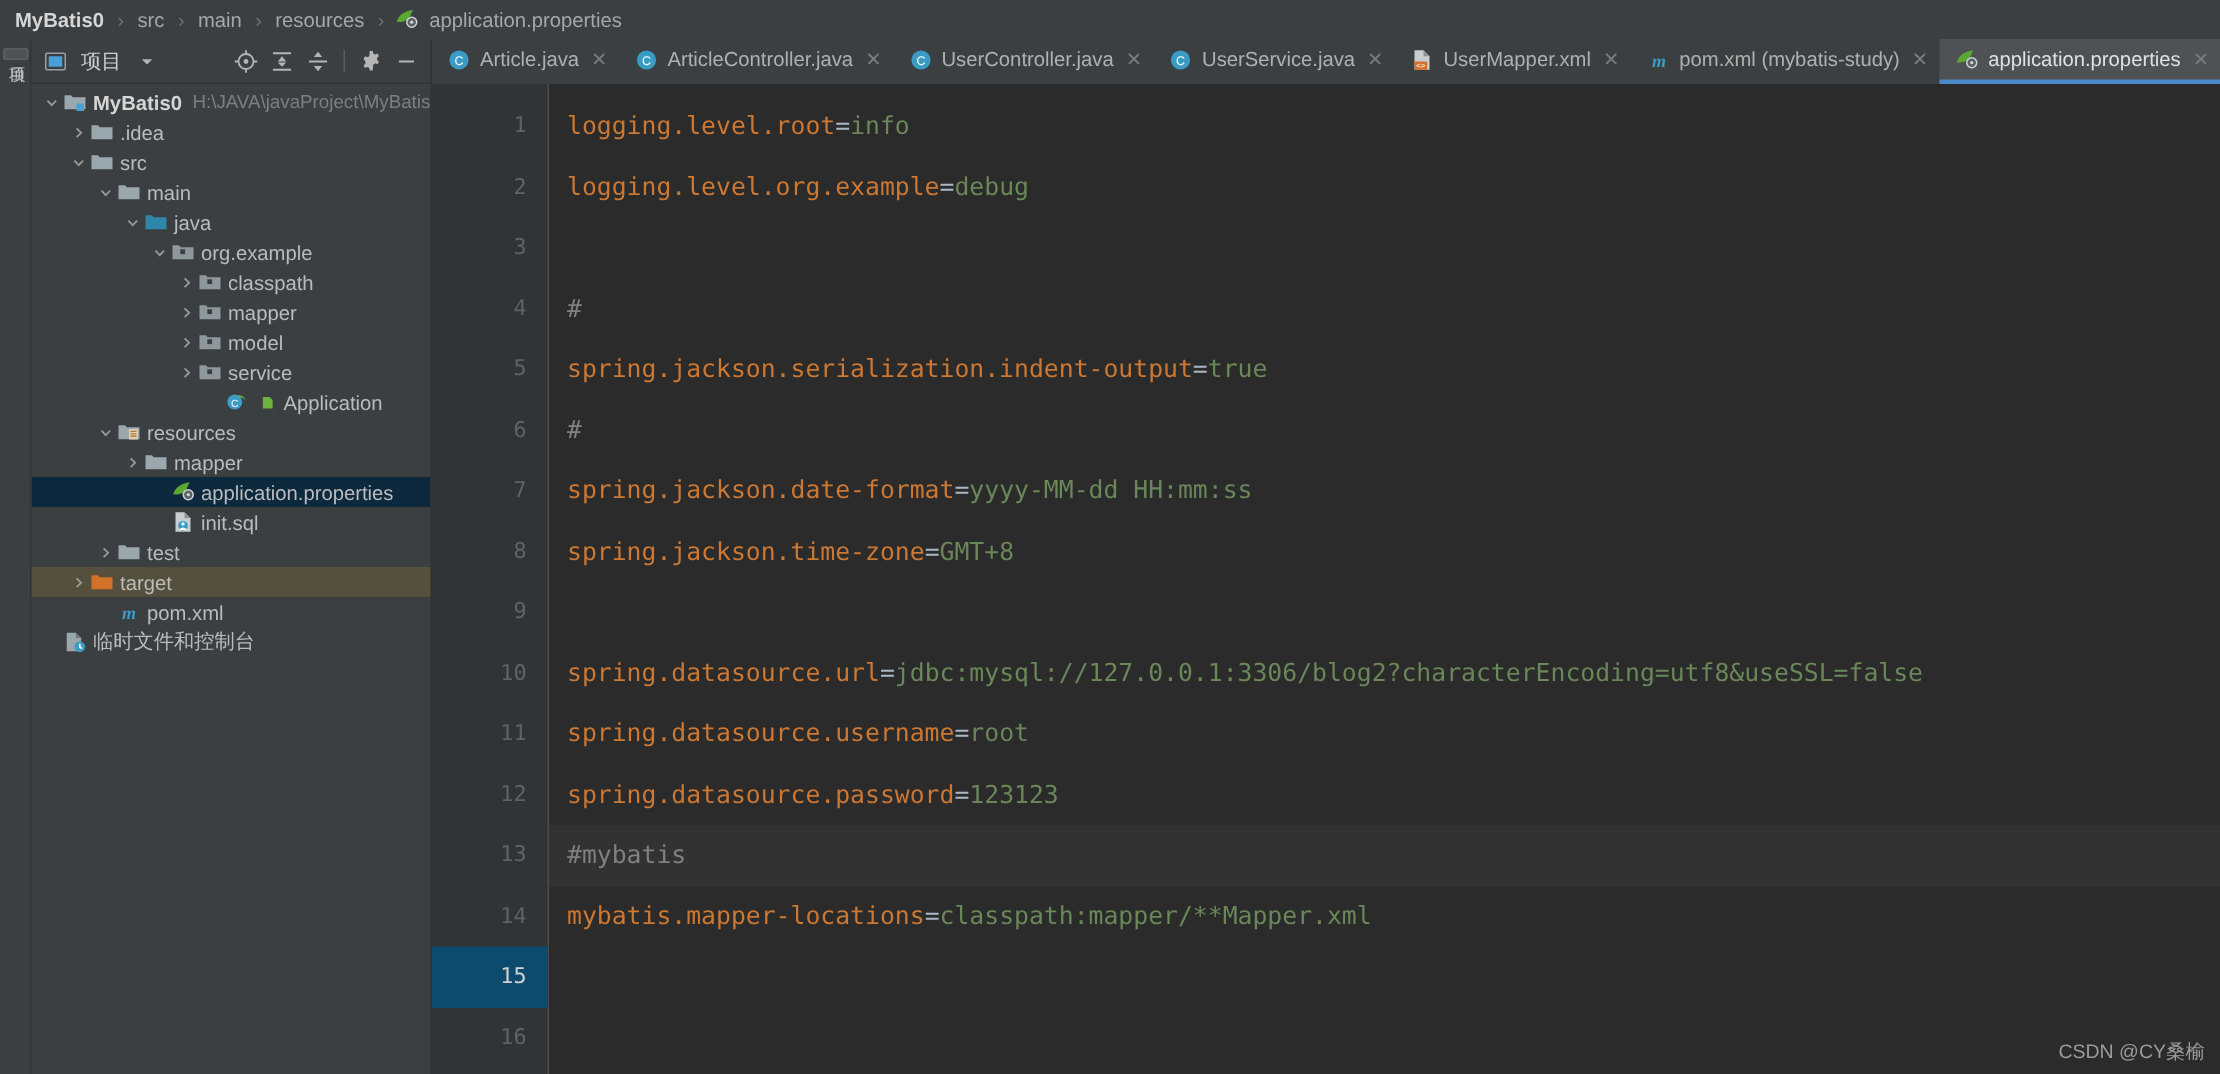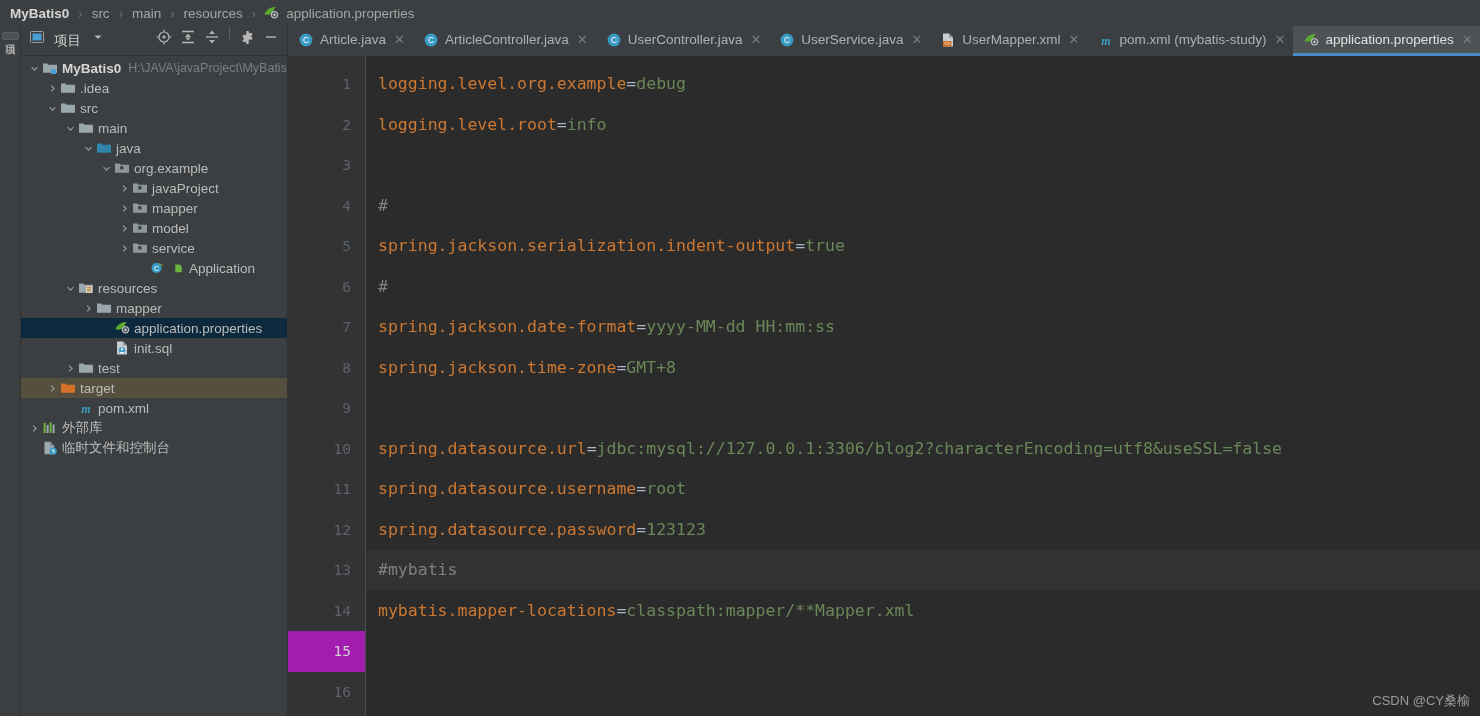--- a/index.html
+++ b/index.html
@@ -55,20 +55,21 @@
   #project-panel {
     width: 267px;
     background: #3c3f41;
     display: flex;
     flex-direction: column;
     border-right: 1px solid #323232;
   }
   #project-toolbar {
     height: 30px;
     display: flex;
+    align-items: center;
     padding: 0 5px;
     gap: 2px;
     border-bottom: 1px solid #323232;
   }
   #project-toolbar .tb-label {
     display: flex; align-items: center; gap: 6px;
     font-size: 13.5px; color: #cfcfcf; padding: 0 4px;
   }
   #project-toolbar .icon-btn {
     width: 22px; height: 22px;
@@ -145,21 +146,21 @@
     padding-top: 8px;
     text-align: right;
     font-family: "DejaVu Sans Mono", monospace;
     font-size: 14.5px;
   }
   .gline {
     height: 40.5px; line-height: 40.5px;
     padding-right: 14px;
     color: #606366;
   }
-  .gline.caret { color: #d0d0d0; background: #a21caf; }
+  .gline.caret { color: #d0d0d0; background: #0c4a6e; }
 
   #code {
     flex: 1;
     background: #2b2b2b;
     padding-top: 8px;
     font-family: "DejaVu Sans Mono", monospace;
     font-size: 16.5px;
     overflow: hidden;
     white-space: nowrap;
   }
@@ -355,21 +356,21 @@
             <svg width="9" height="9" viewBox="0 0 10 10">
               <path d="M3.4 1.8 L6.8 5 L3.4 8.2" stroke="#9a9a9a" stroke-width="1.3" fill="none"></path>
             </svg>
           </span>
           <span class="tree-icon">
             <svg width="16" height="16" viewBox="0 0 16 16">
               <path d="M1 3.5h4.3l1.2 1.3H15v8H1z" fill="#8d979c"></path>
               <rect x="6.2" y="6.2" width="3.2" height="3.2" fill="#3c3f41"></rect>
             </svg>
           </span>
-          <span class="tree-label">javaProject</span>
+          <span class="tree-label">classpath</span>
         </div>
         <div class="tree-row" style="padding-left: 96px;">
           <span class="arrow">
             <svg width="9" height="9" viewBox="0 0 10 10">
               <path d="M3.4 1.8 L6.8 5 L3.4 8.2" stroke="#9a9a9a" stroke-width="1.3" fill="none"></path>
             </svg>
           </span>
           <span class="tree-icon">
             <svg width="16" height="16" viewBox="0 0 16 16">
               <path d="M1 3.5h4.3l1.2 1.3H15v8H1z" fill="#8d979c"></path>
@@ -501,36 +502,20 @@
           <span class="tree-label">target</span>
         </div>
         <div class="tree-row" style="padding-left: 42px;">
           <span class="arrow"></span>
           <span class="tree-icon">
             <svg width="16" height="16" viewBox="0 0 16 16">
               <text x="8" y="12.6" font-size="12" font-style="italic" font-weight="bold" font-family="serif" fill="#3a9cc4" text-anchor="middle">m</text>
             </svg>
           </span>
           <span class="tree-label">pom.xml</span>
-        </div>
-        <div class="tree-row" style="padding-left: 6px;">
-          <span class="arrow">
-            <svg width="9" height="9" viewBox="0 0 10 10">
-              <path d="M3.4 1.8 L6.8 5 L3.4 8.2" stroke="#9a9a9a" stroke-width="1.3" fill="none"></path>
-            </svg>
-          </span>
-          <span class="tree-icon">
-            <svg width="16" height="16" viewBox="0 0 16 16">
-              <rect x="1.6" y="3" width="2" height="10" fill="#6cb33f"></rect>
-              <rect x="4.6" y="5" width="2" height="8" fill="#9aa7ad"></rect>
-              <rect x="7.6" y="2.2" width="2" height="10.8" fill="#6cb33f"></rect>
-              <rect x="10.6" y="4.4" width="2" height="8.6" fill="#9aa7ad"></rect>
-            </svg>
-          </span>
-          <span class="tree-label">外部库</span>
         </div>
         <div class="tree-row" style="padding-left: 6px;">
           <span class="arrow"></span>
           <span class="tree-icon">
             <svg width="16" height="16" viewBox="0 0 16 16">
               <path d="M2.5 1.8h6l3.6 3.6v8.8h-9.6z" fill="#9aa7ad"></path>
               <path d="M8.5 1.8l3.6 3.6H8.5z" fill="#6e787d"></path>
               <circle cx="11.2" cy="11.2" r="3.6" fill="#3a9cc4"></circle>
               <path d="M11.2 9.1v2.3l1.5 1" stroke="#ffffff" stroke-width="1.1" fill="none"></path>
             </svg>
@@ -628,22 +613,22 @@
           <div class="gline">9</div>
           <div class="gline">10</div>
           <div class="gline">11</div>
           <div class="gline">12</div>
           <div class="gline">13</div>
           <div class="gline">14</div>
           <div class="gline caret">15</div>
           <div class="gline">16</div>
         </div>
       <div id="code">
+          <div class="cline"><span class="k">logging.level.root</span><span class="eq">=</span><span class="v">info</span></div>
           <div class="cline"><span class="k">logging.level.org.example</span><span class="eq">=</span><span class="v">debug</span></div>
-          <div class="cline"><span class="k">logging.level.root</span><span class="eq">=</span><span class="v">info</span></div>
           <div class="cline">&nbsp;</div>
           <div class="cline"><span class="cm">#</span></div>
           <div class="cline"><span class="k">spring.jackson.serialization.indent-output</span><span class="eq">=</span><span class="v">true</span></div>
           <div class="cline"><span class="cm">#</span></div>
           <div class="cline"><span class="k">spring.jackson.date-format</span><span class="eq">=</span><span class="v">yyyy-MM-dd HH:mm:ss</span></div>
           <div class="cline"><span class="k">spring.jackson.time-zone</span><span class="eq">=</span><span class="v">GMT+8</span></div>
           <div class="cline">&nbsp;</div>
           <div class="cline"><span class="k">spring.datasource.url</span><span class="eq">=</span><span class="v">jdbc:mysql://127.0.0.1:3306/blog2?characterEncoding=utf8&amp;useSSL=false</span></div>
           <div class="cline"><span class="k">spring.datasource.username</span><span class="eq">=</span><span class="v">root</span></div>
           <div class="cline"><span class="k">spring.datasource.password</span><span class="eq">=</span><span class="v">123123</span></div>

